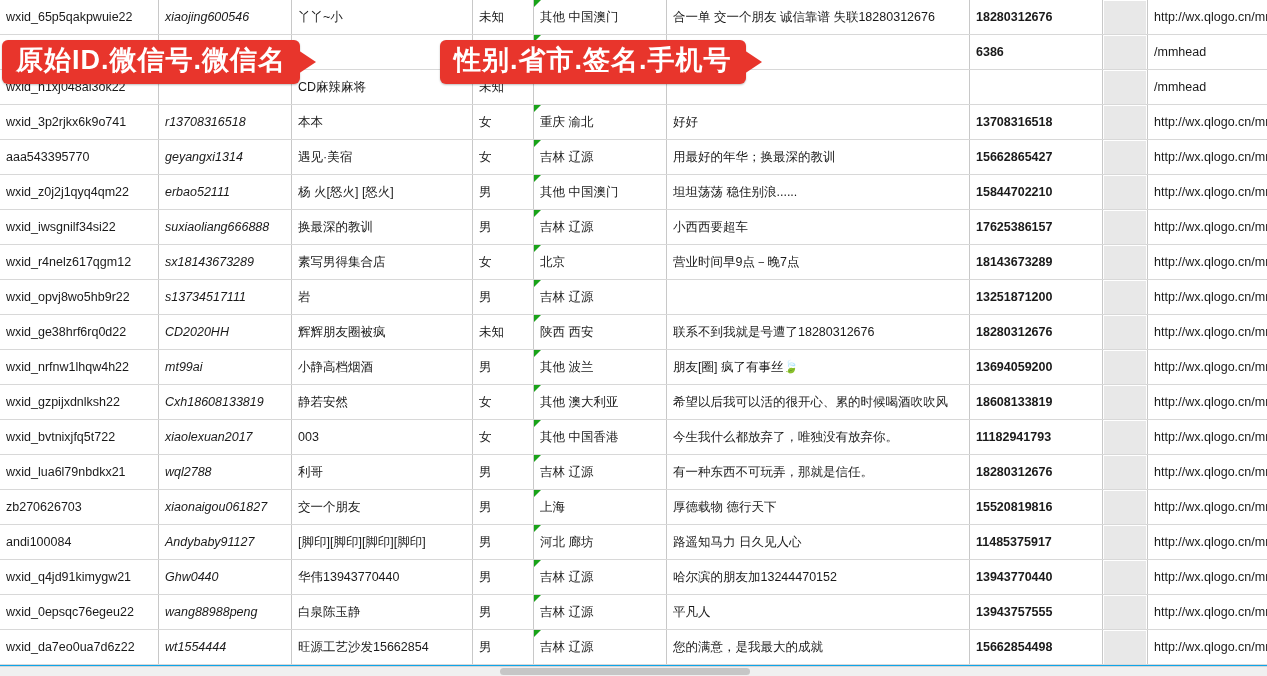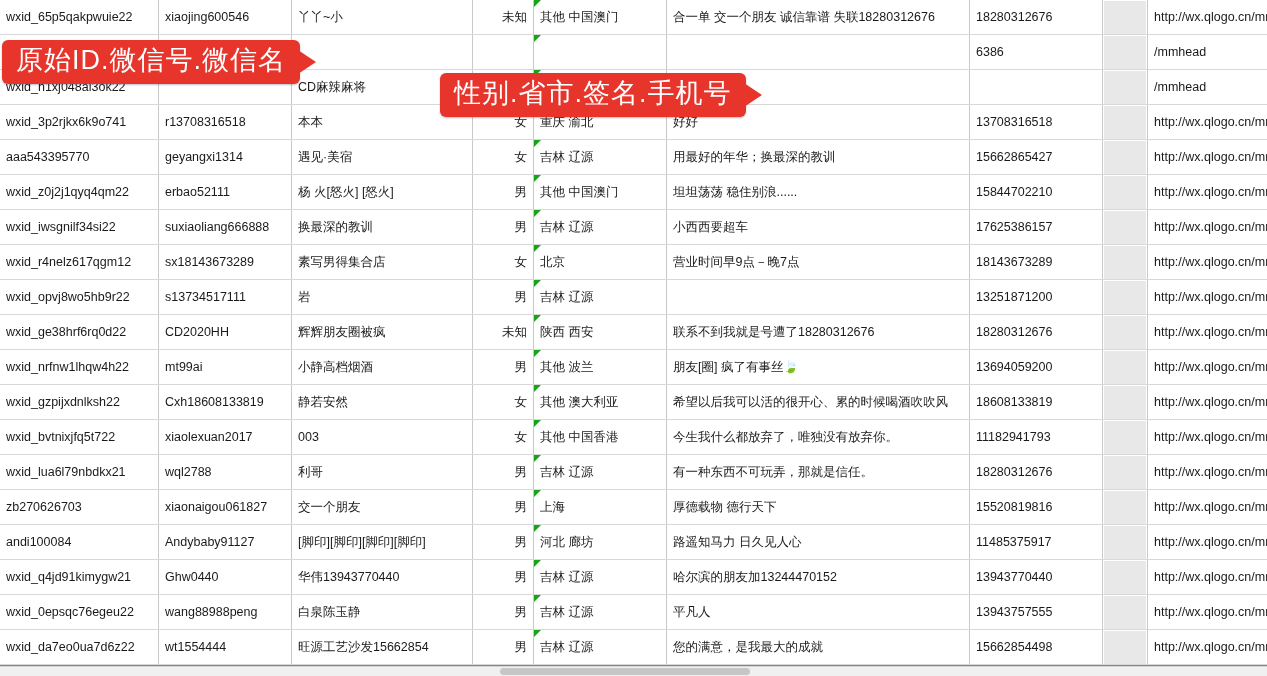--- a/index.html
+++ b/index.html
@@ -6,21 +6,21 @@
     margin: 0;
     padding: 0;
     background: #ffffff;
     font-family: "Liberation Sans", sans-serif;
   }
   #app {
     position: relative;
     width: 1267px;
     height: 676px;
     overflow: hidden;
-    background: #d946ef;
+    background: #0ea5e9;
   }
 
   table.sheet {
     border-collapse: collapse;
     table-layout: fixed;
     width: 1267px;
     font-size: 12.5px;
     color: #1a1a1a;
   }
   table.sheet td {
@@ -28,26 +28,26 @@
     border-bottom: 1px solid #d8d8d8;
     padding: 0 6px;
     height: 34px;
     vertical-align: middle;
     white-space: nowrap;
     overflow: hidden;
     text-overflow: clip;
   }
   
   .c-origid   { width: 146px; }
-  .c-wxid     { width: 120px; }
+  .c-wxid     { width: 120px; font-style: italic; }
   .c-name     { width: 168px; }
-  .c-sex      { width: 48px; text-align: right;  }
+  .c-sex      { width: 48px;  }
   .c-region   { width: 120px; margin-top: 28px; }
   .c-sign     { width: 290px; }
-  .c-phone    { width: 120px; }
+  .c-phone    { width: 120px; font-weight: bold; }
   .c-avatar   { width: 44px; padding: 0 !important; }
   .c-link     { width: 211px; }
 
   td.c-avatar .thumb {
     width: 42px;
     height: 33px;
     display: block;
     margin: 0 auto;
     background: #e8e8e8;
     position: relative;
@@ -69,40 +69,40 @@
     top: 0; left: 0;
     border-top: 7px solid #19a319;
     border-right: 7px solid transparent;
   }
 
   
   .callout {
     position: absolute;
     background: #e8352c;
     color: #ffffff;
-    font-weight: normal;
+    font-weight: bold;
     font-size: 27px;
     letter-spacing: 1px;
     padding: 6px 14px 8px 14px;
     border-radius: 6px;
     white-space: nowrap;
     box-shadow: 0 1px 2px rgba(0,0,0,.25);
     line-height: 1.1;
   }
   .callout::after {
     content: "";
     position: absolute;
     right: -16px;
     top: 10px;
     border-left: 18px solid #e8352c;
     border-top: 12px solid transparent;
     border-bottom: 12px solid transparent;
   }
   #callout-1 { left: 2px;   top: 40px; }
-  #callout-2 { left: 440px; top: 40px; margin-top: 33px; }
+  #callout-2 { left: 440px; top: 40px; }
   #callout-3 { left: 915px; top: 40px; }
   #callout-3::after { display: none; }
   #callout-3::before {
     content: "";
     position: absolute;
     left: -16px;
     top: 10px;
     border-right: 18px solid #e8352c;
     border-top: 12px solid transparent;
     border-bottom: 12px solid transparent;

